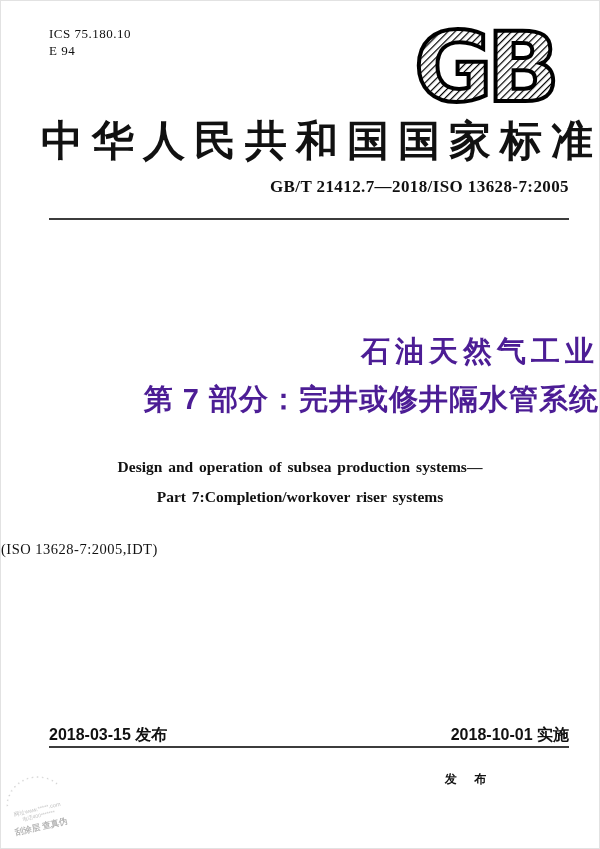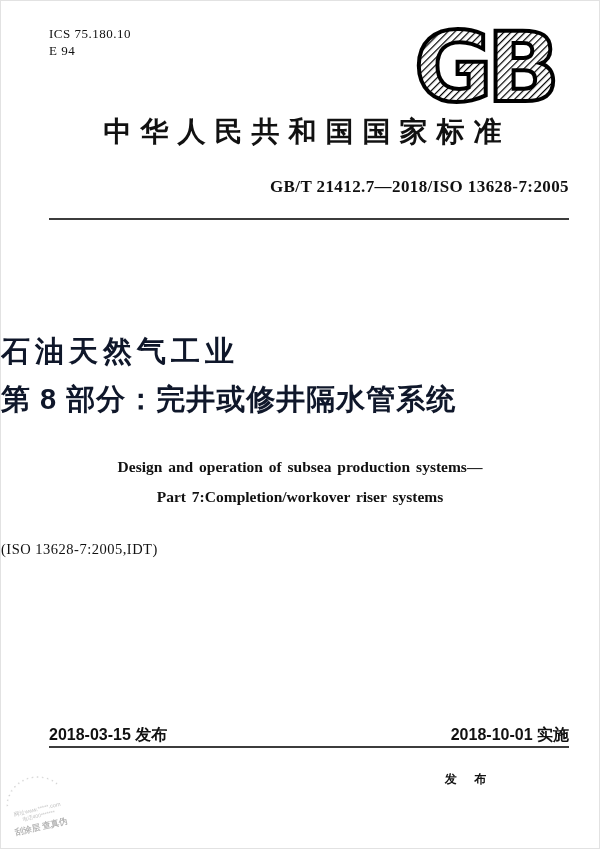--- a/index.html
+++ b/index.html
@@ -15,37 +15,37 @@
   }
   .ics{
     position:absolute;left:48px;top:24px;
     font-family:"Liberation Serif", serif;
     font-weight:normal;font-size:13px;line-height:17px;
     letter-spacing:.5px;
   }
   .gb-logo{position:absolute;left:392px;top:14px;width:182px;height:104px;}
   .header-title{
     position:absolute;left:40px;right:26px;top:112px;
-    font-size:28px;font-weight:bold;
+    font-size:42px;font-weight:bold;
     font-family:"Liberation Serif", serif;
     text-align:center;letter-spacing:9px;white-space:nowrap;
   }
   .std-number{
     position:absolute;right:30px;top:176px;
     font-family:"Liberation Serif", serif;
     font-weight:bold;font-size:17px;letter-spacing:.4px;
   }
   .rule{position:absolute;left:48px;right:30px;height:2px;background:#3c3c3c;}
   .rule-top{top:217px;}
   .rule-bottom{top:745px;}
   .title-zh{
     position:absolute;left:0;right:0;top:331px;
-    text-align:left;
+    text-align:right;
     font-family:"Liberation Sans", sans-serif;
-    font-weight:bold;color:#0f172a;
+    font-weight:bold;color:#4c1d95;
   }
   .title-zh .t1{font-size:29px;letter-spacing:5px;margin-bottom:8px;}
   .title-zh .t2{font-size:29px;letter-spacing:3px;margin-bottom:8px;}
   .title-zh .t3{font-size:29px;letter-spacing:1px;}
   .title-en{
     position:absolute;left:0;right:0;top:451px;
     text-align:center;
     font-family:"Liberation Serif", serif;
     font-weight:bold;font-size:15.5px;line-height:30px;
     word-spacing:2px;
@@ -107,21 +107,21 @@
   </svg>
 
   <div class="header-title">中华人民共和国国家标准</div>
 
   <div class="std-number">GB/T 21412.7—2018/ISO 13628-7:2005</div>
 
   <div class="rule rule-top"></div>
 
   <div class="title-zh">
     <div class="t1">石油天然气工业</div>
-    <div class="t3">第 8 部分：完井或修井隔水管系统</div>
+    <div class="t3">第 7 部分：完井或修井隔水管系统</div>
   </div>
 
   <div class="title-en">
     <div>Design and operation of subsea production systems—</div>
     <div>Part 7:Completion/workover riser systems</div>
   </div>
 
   <div class="iso-note">(ISO 13628-7:2005,IDT)</div>
 
   <div class="dates">

